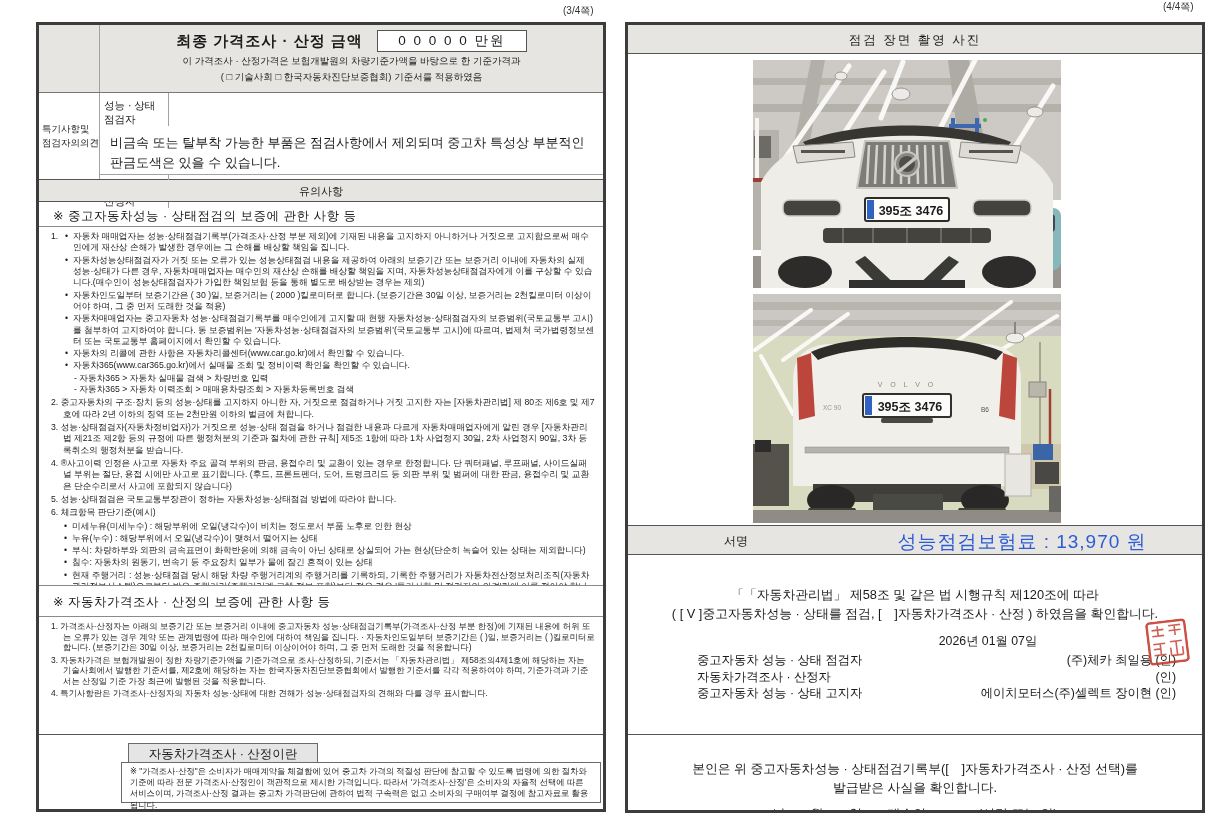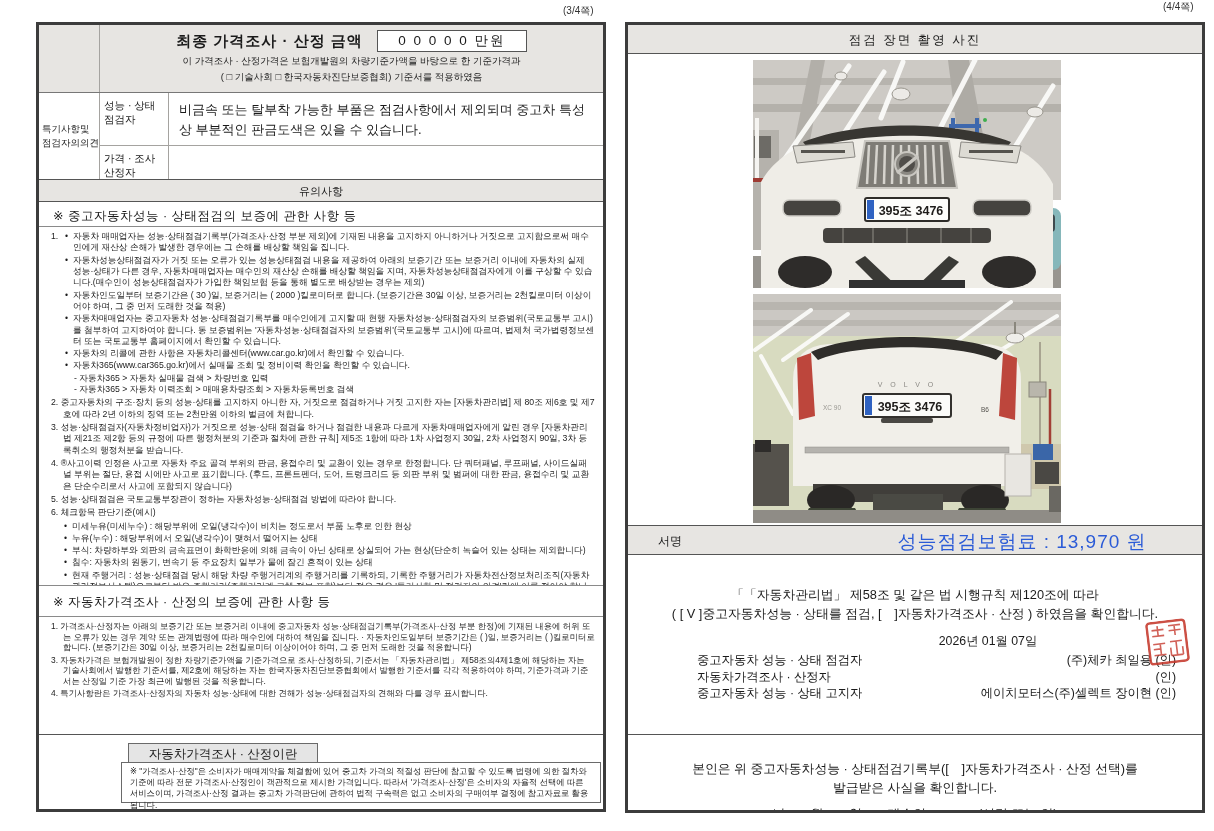--- a/index.html
+++ b/index.html
@@ -17,21 +17,21 @@
   .final-spacer { width:61px; border-right:1px solid #a5a3a0; }
   .final-main { flex:1; text-align:center; padding-top:5px; }
   .final-titleline { display:flex; justify-content:center; align-items:center; gap:14px; }
   .final-title { font-size:15px; font-weight:bold; letter-spacing:1px; }
   .final-valuebox { border:1px solid #555; background:#fff; font-size:13.5px; padding:1px 12px; letter-spacing:2px; min-width:150px; }
   .final-sub { font-size:9.5px; margin-top:3px; color:#222; }
 
   .band-special { top:68px; height:87px; border-bottom:1px solid #555; display:flex; background:#fff; }
   .cell-rowlabel { width:61px; border-right:1px solid #a5a3a0; font-size:9.5px; display:flex; flex-direction:column; justify-content:center; padding-left:3px; line-height:1.5; }
   .special-inner { flex:1; display:flex; flex-direction:column; }
-  .sub-row { display:flex; }
+  .sub-row { display:flex;flex-direction:column; }
   .sub-row.r1 { flex:1.8; border-bottom:1px solid #a5a3a0; }
   .sub-row.r2 { flex:1; }
   .cell-sublabel { width:69px; border-right:1px solid #a5a3a0; font-size:10.5px; padding:5px 3px 0 4px; line-height:1.35; }
   .cell-comment { flex:1; font-size:13px; line-height:1.55; padding:7px 10px 0 10px; }
 
   .band-notice { top:155px; height:22px; border-bottom:1px solid #555; text-align:center; font-size:11px; padding-top:4px; }
 
   .band-head { border-bottom:1px solid #8a8a8a; font-size:12.5px; padding:6px 0 0 14px; letter-spacing:0.5px; }
   .band-head1 { top:177px; height:25px; }
   .band-head2 { top:560px; height:32px; border-top:1px solid #8a8a8a; padding-top:8px; }
@@ -54,21 +54,21 @@
 
   
   .sheet-right { left:625px; top:22px; width:580px; height:791px; }
   .band-photohead { top:0; height:29px; border-bottom:1px solid #555; text-align:center; font-size:12.5px; letter-spacing:2px; padding-top:7px; }
   .photo { position:absolute; width:308px; left:125px; overflow:hidden; }
   .photo1 { top:35px; height:228px; }
   .photo2 { top:269px; height:229px; }
   .photo svg { display:block; }
 
   .band-sign { top:500px; height:30px; border-top:1px solid #555; border-bottom:1px solid #555; }
-  .sign-label { position:absolute; left:30px; top:7px; width:90px; text-align:left; font-size:12px; }
+  .sign-label { position:absolute; left:30px; top:7px; width:90px; text-align:right; font-size:12px; }
   .insurance { position:absolute; right:28px; top:3px; width:304px; text-align:center; font-size:19px; letter-spacing:1px; }
 
   .band-confirm { top:530px; height:158px; text-align:center; }
   .confirm-l1 { padding-top:30px; font-size:12.8px; line-height:19px; }
   .confirm-l2 { font-size:12.8px; line-height:19px; }
   .confirm-date { margin:10px 0 2px 250px; width:220px; text-align:center; font-size:12.3px; }
   .srow { display:flex; justify-content:space-between; margin:0 26px 0 69px; line-height:16.5px; font-size:12.3px; }
   .srow .slabel { text-align:left; white-space:nowrap; }
   .srow .svalue { text-align:right; white-space:nowrap; }
 

